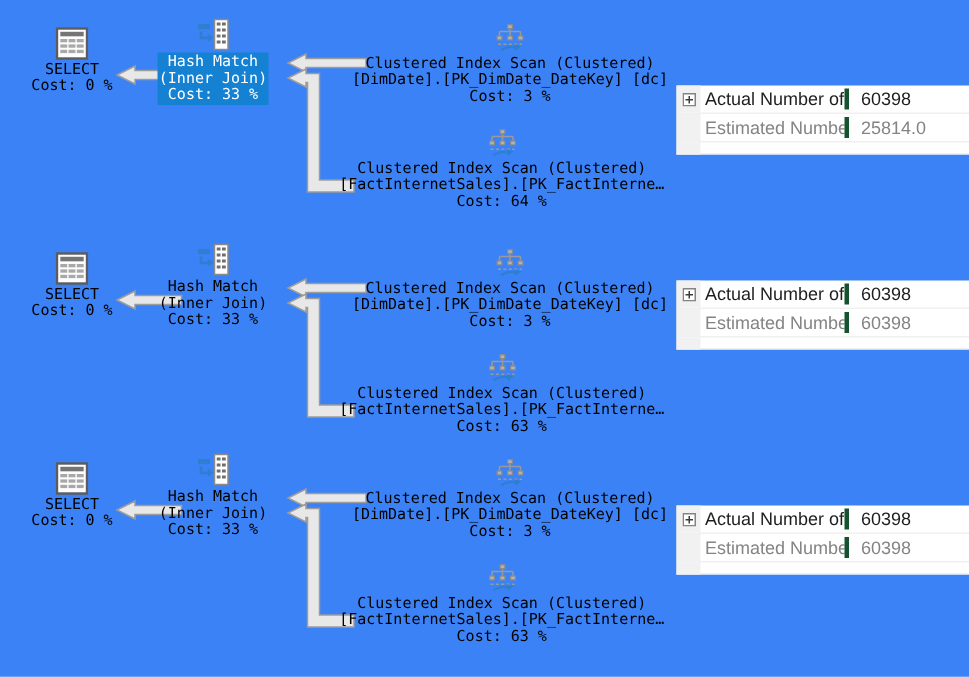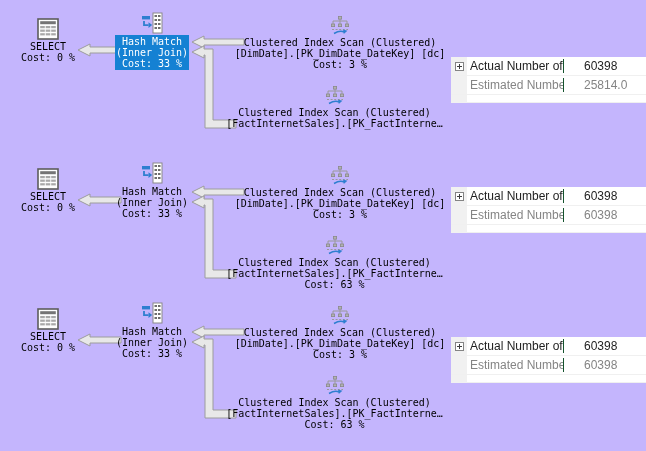--- a/index.html
+++ b/index.html
@@ -1,40 +1,40 @@
 <!DOCTYPE html>
 <html><head>
 <meta charset="utf-8">
 <style>
   * { margin:0; padding:0; box-sizing:border-box; }
   body { font-family:"Liberation Sans", sans-serif; background:#fff; }
   #canvas {
-    position:relative; width:646px; height:451px; background:#c4b5fd;
+    position:relative; width:646px; height:451px; background:#3b82f6;
     overflow:hidden; font-family:"DejaVu Sans Mono", monospace;
   }
   .plan { position:absolute; left:0; width:470px; height:150px; }
   .plan svg.wires { position:absolute; left:0; top:0; }
   .wire { fill:#e8e8e8; stroke:#9c9c9c; stroke-width:1; }
   .node { position:absolute; text-align:center; font-size:10px; line-height:11px; color:#000; cursor:default; }
   .node .nlabel { white-space:nowrap; }
   .icon { display:block; margin:0 auto 1px auto; }
   .select-node { left:16px; top:10px; width:64px; }
-  .hash-node  { left:115px; top:4px; width:74px; }
+  .hash-node  { left:105px; top:4px; width:74px; }
   .hm-label { padding:1px 0; }
   .hm-label.selected { background:#1581d3; color:#ffffff; }
   .scan-top    { left:230px; top:8px;  width:220px; }
   .scan-bottom { left:222px; top:78px; width:225px; }
   
   .panel { position:absolute; left:451px; width:195px; background:#fff;
            font-family:"Liberation Sans", sans-serif; font-size:12px; color:#1e1e1e; }
   .prow { display:flex; height:19px; align-items:center; border-bottom:1px solid #f0f0f0; }
   .prow .gutter { width:16px; align-self:stretch; background:#f1f1f1;
                   display:flex; align-items:center; justify-content:center; flex:none; }
   .prow .plabel { width:96px; flex:none; white-space:nowrap; overflow:hidden; padding-left:3px; }
-  .prow .pvalue { flex:1; border-left:1px solid #14532d; padding-left:20px;
+  .prow .pvalue { flex:1; border-left:3px solid #14532d; padding-left:8px;
                   white-space:nowrap; overflow:hidden; }
   .prow.est { color:#848484; }
   .gutter-stub { height:8px; }
   .gutter-stub .gutter { height:8px; }
 </style>
 </head>
 <body>
 
 <div id="canvas">
 
@@ -125,20 +125,21 @@
       <rect x="1.4" y="8" width="3.2" height="2.6"></rect>
             <rect x="8.4" y="8" width="3.2" height="2.6"></rect>
             <rect x="15.4" y="8" width="3.2" height="2.6"></rect>
     </g>
     <path d="M4,17.5 Q10,14 14,16" fill="none" stroke="#2f7fd0" stroke-width="1.5"></path>
     <polygon points="13,13.4 17.4,14.8 13.8,18" fill="#2f7fd0"></polygon>
   </svg>
 
       <div class="nlabel">Clustered Index Scan (Clustered)</div>
       <div class="nlabel">[FactInternetSales].[PK_FactInterne…</div>
+      <div class="nlabel">Cost: 64 %</div>
     </div>
   </div>
 
   <div class="plan" style="top:158px;">
 
   <svg class="wires" width="470" height="150" viewBox="0 0 470 150">
     <polygon class="wire" points="78,42 90,36 90,39 121,39 121,45 90,45 90,48"></polygon>
     <polygon class="wire" points="192,34 204,28 204,31 244,31 244,37 204,37 204,40"></polygon>
     <polygon class="wire" points="192,44 204,38 204,41 213,41 213,112 236,112 236,120 205,120 205,47 204,47 204,50"></polygon>
   </svg>

